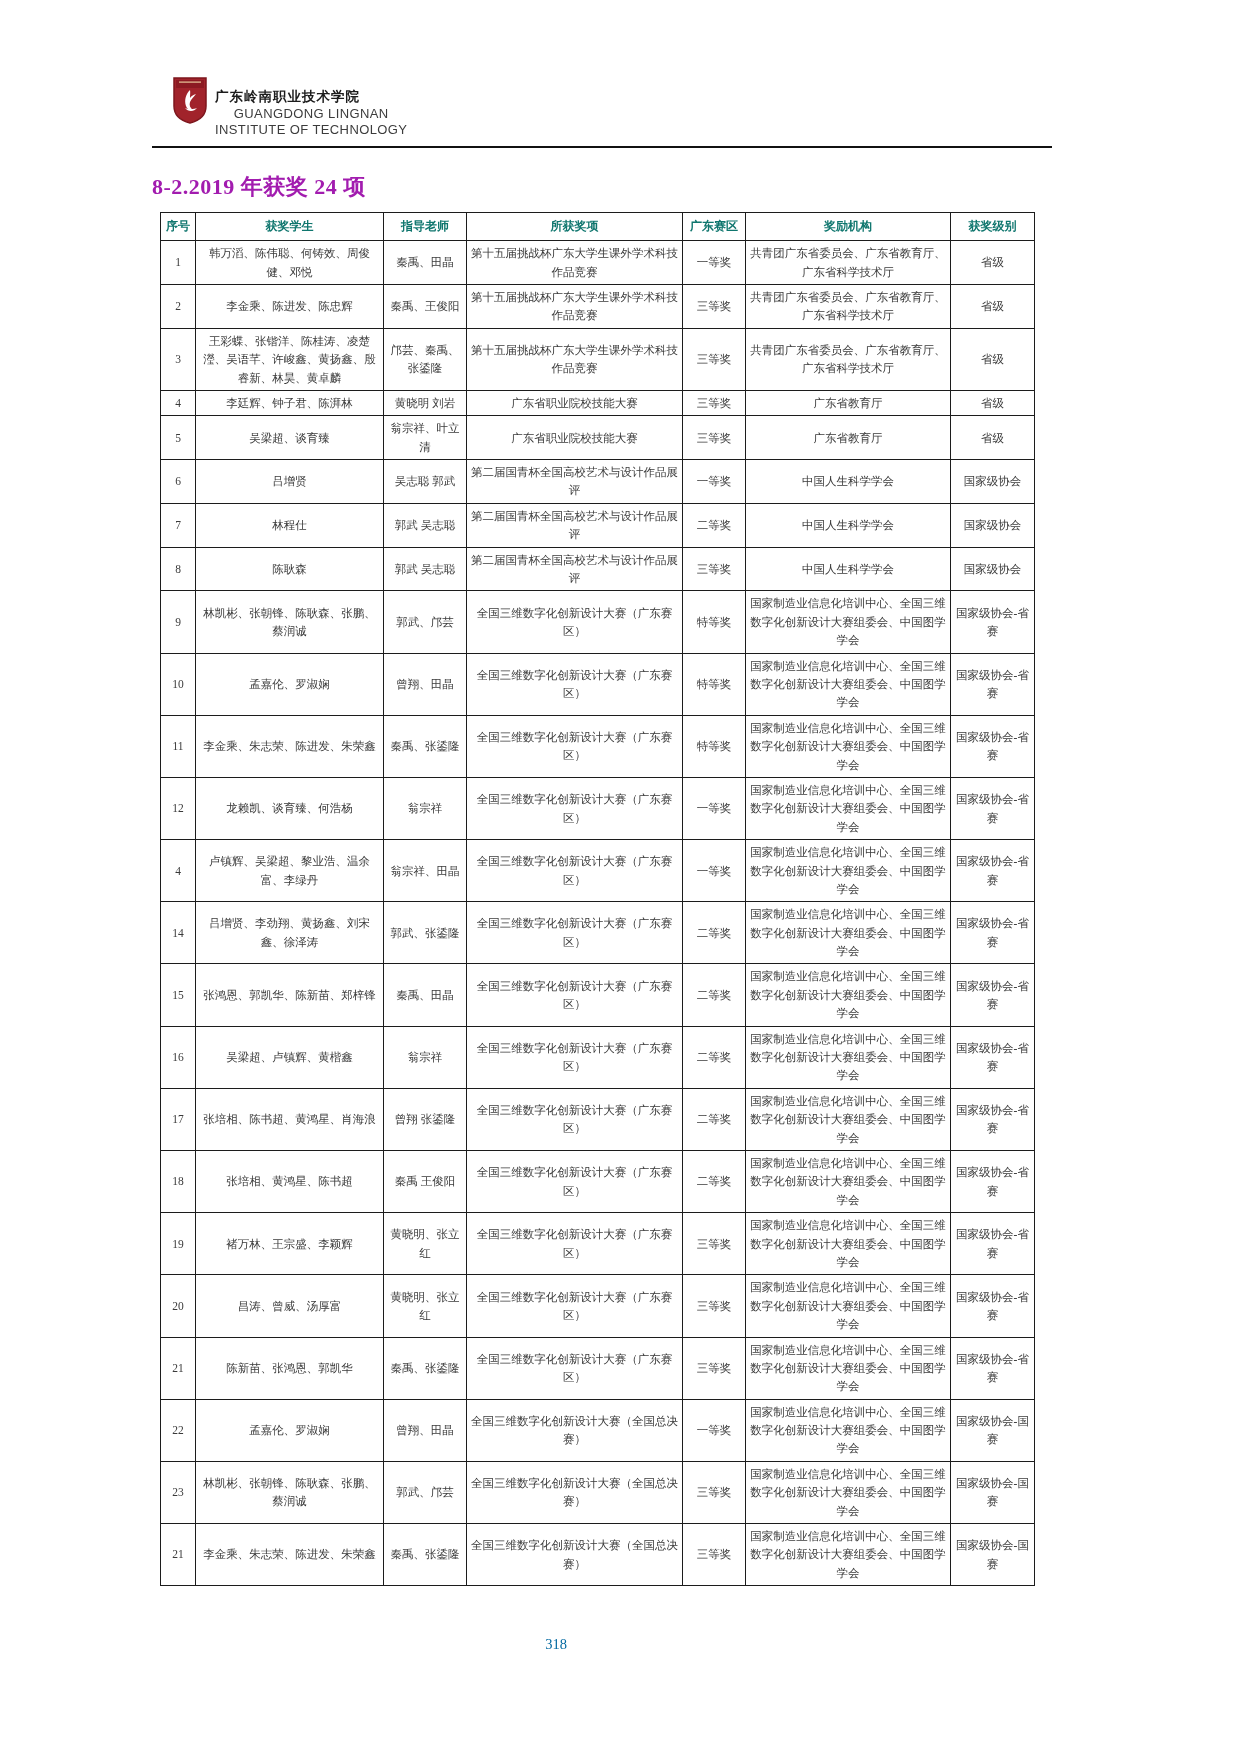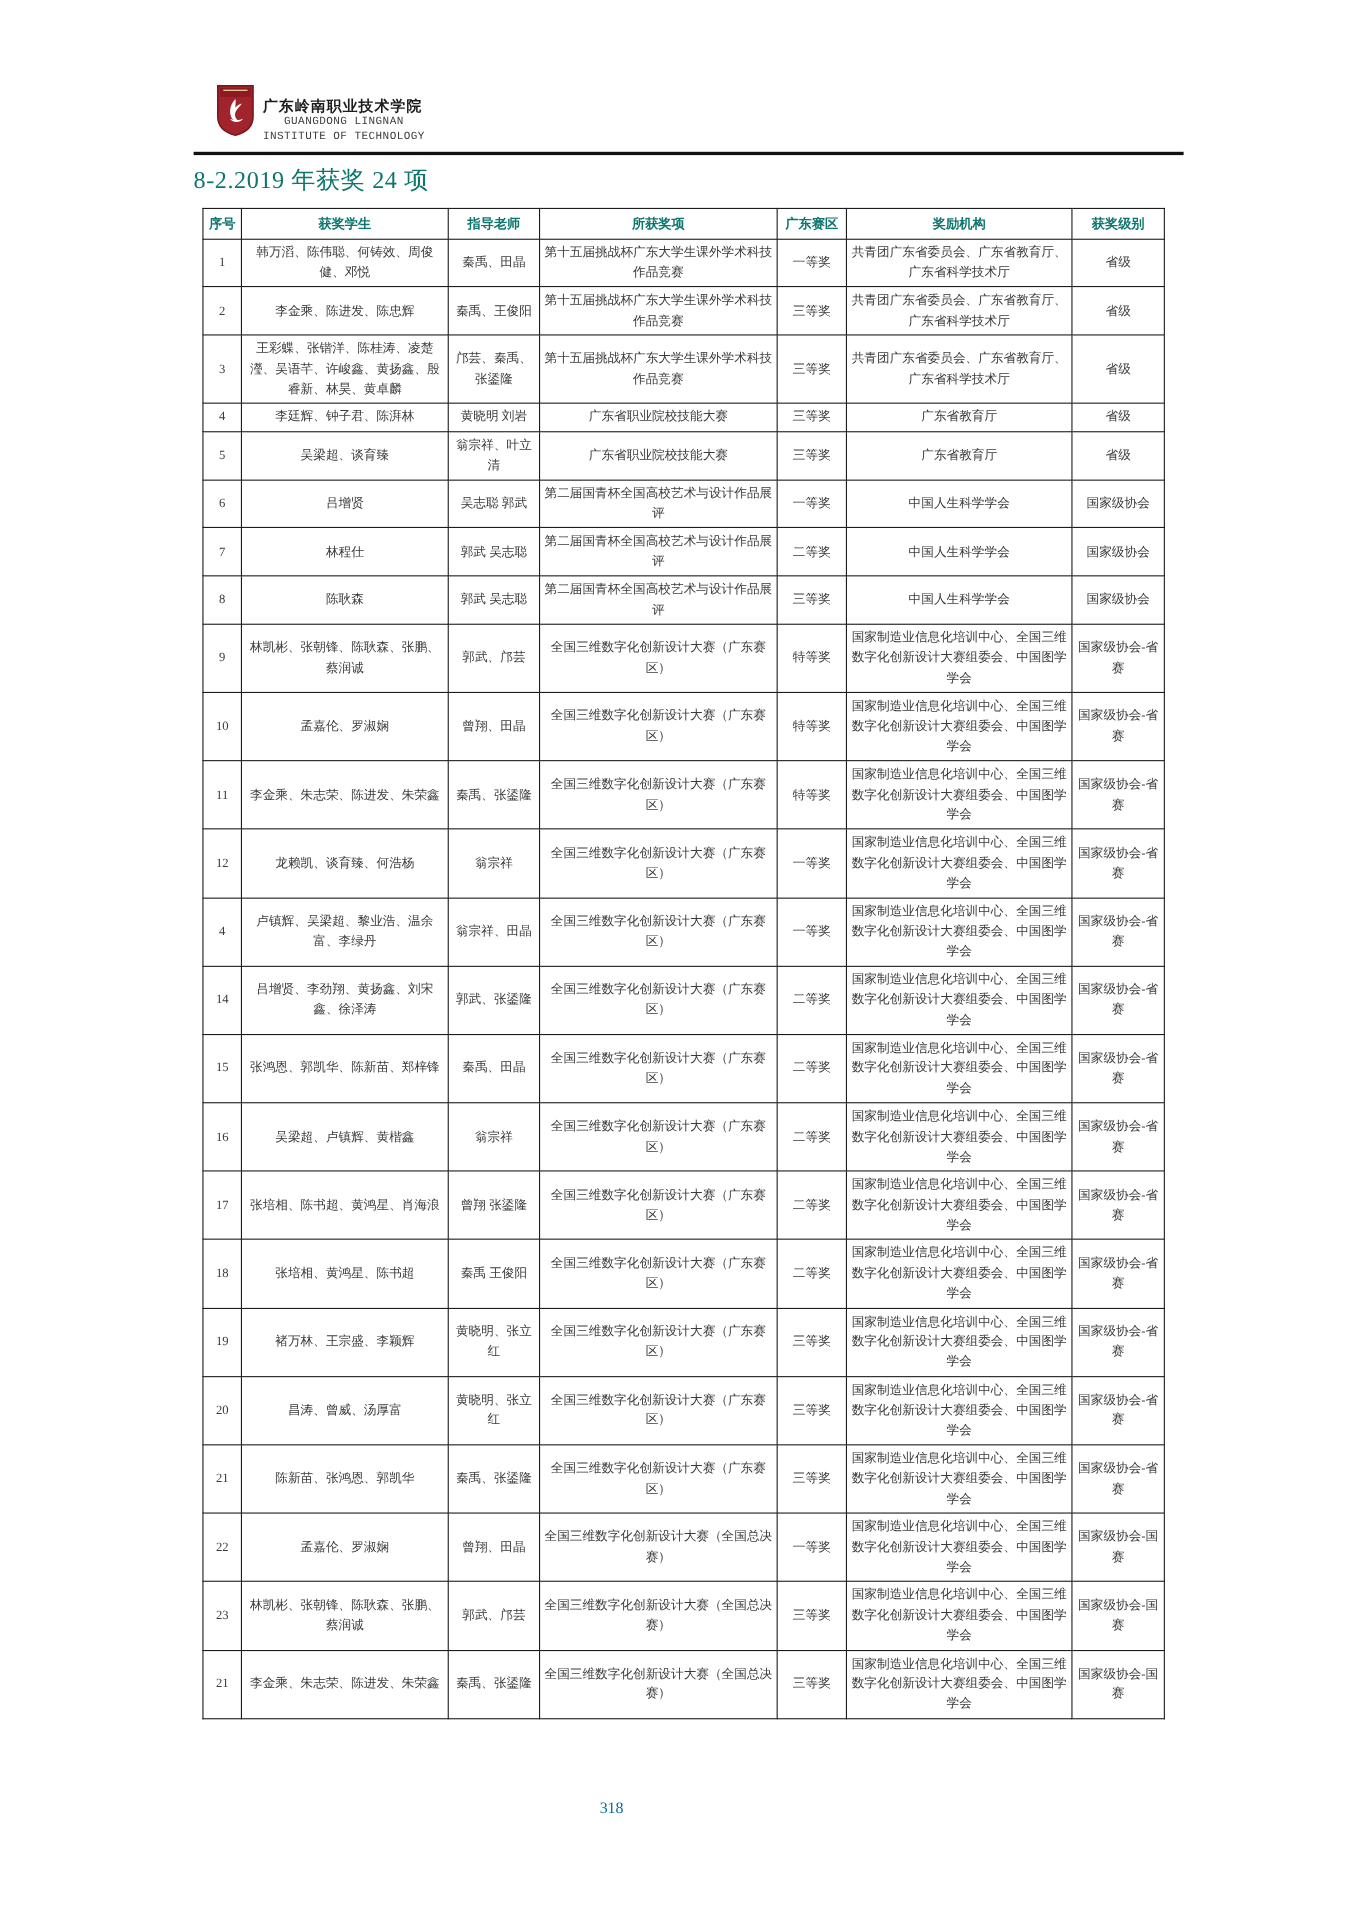--- a/index.html
+++ b/index.html
@@ -11,68 +11,68 @@
   }
   .page {
     position: relative;
     width: 1240px;
     height: 1753px;
     background: #ffffff;
     overflow: hidden;
   }
   .content {
     position: absolute;
-    left: 176px;
+    left: 152px;
     top: 76px;
     width: 900px;
   }
   
   .brand {
     display: flex;
     align-items: flex-start;
     gap: 7px;
     margin-left: 20px;
   }
   .brand-logo { width: 36px; height: 48px; flex: 0 0 auto; }
   .brand-text { padding-top: 12px; }
   .brand-cn {
     font-size: 13.5px;
     font-weight: bold;
     letter-spacing: 1px;
     color: #1c1c1c;
     font-family: "Liberation Sans", "DejaVu Sans", sans-serif;
   }
   .brand-en {
-    font-size: 10px;
+    font-size: 13px;
     line-height: 1.25;
     letter-spacing: 0.4px;
     color: #3c3c3c;
     text-align: center;
-    font-family: Liberation Mono, monospace;
+    font-family: Liberation Sans, sans-serif;
   }
   .doc-title {
     margin-left: 115px;
     margin-top: -14px;
     font-size: 17px;
     letter-spacing: 2px;
     color: #1e1e1e;
   }
   .header-rule {
     margin-top: 7px;
     height: 2.5px;
     background: #111111;
     width: 900px;
   }
   
   .section-title {
-    margin: 8px 0 10px 0;
+    margin: 24px 0 10px 0;
     font-size: 22px;
-    font-weight: normal;
+    font-weight: bold;
     letter-spacing: 0.5px;
-    color: #0f766e;
+    color: #a21caf;
   }
   
   table.awards {
     border-collapse: collapse;
     width: 874px;
     margin-left: 8px;
     table-layout: fixed;
   }
   table.awards th, table.awards td {
     border: 1.6px solid #1c1c1c;

